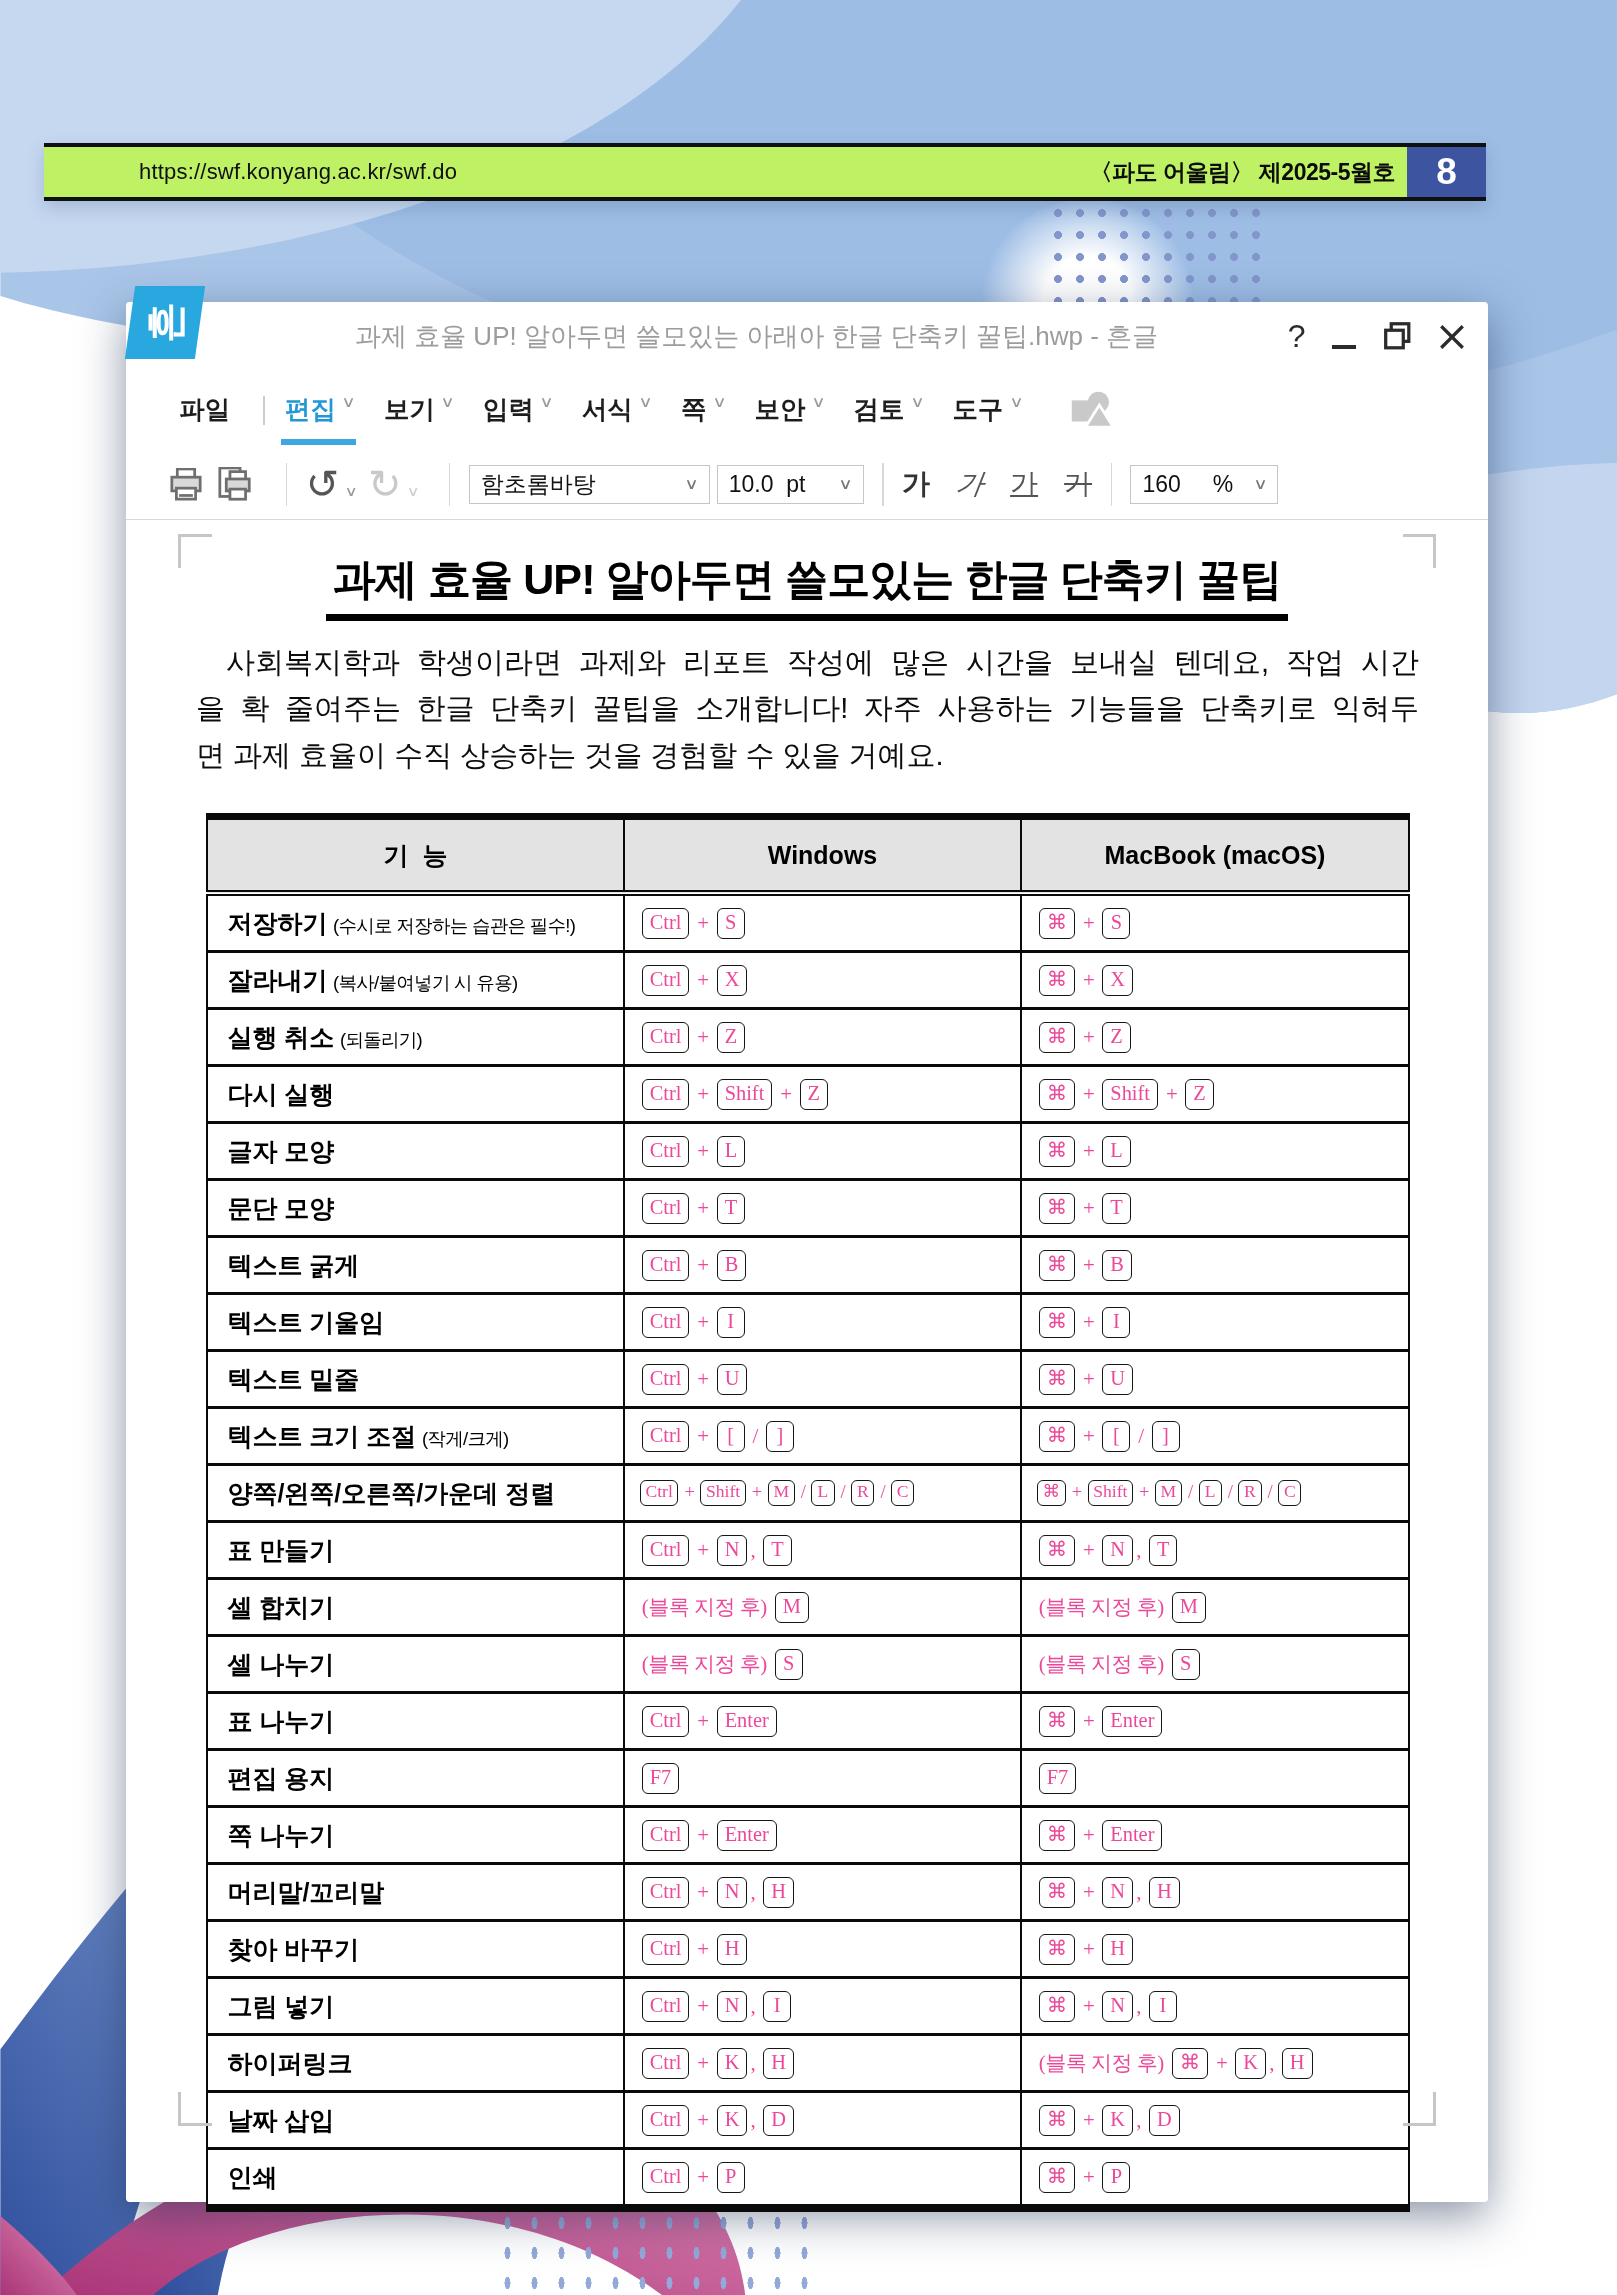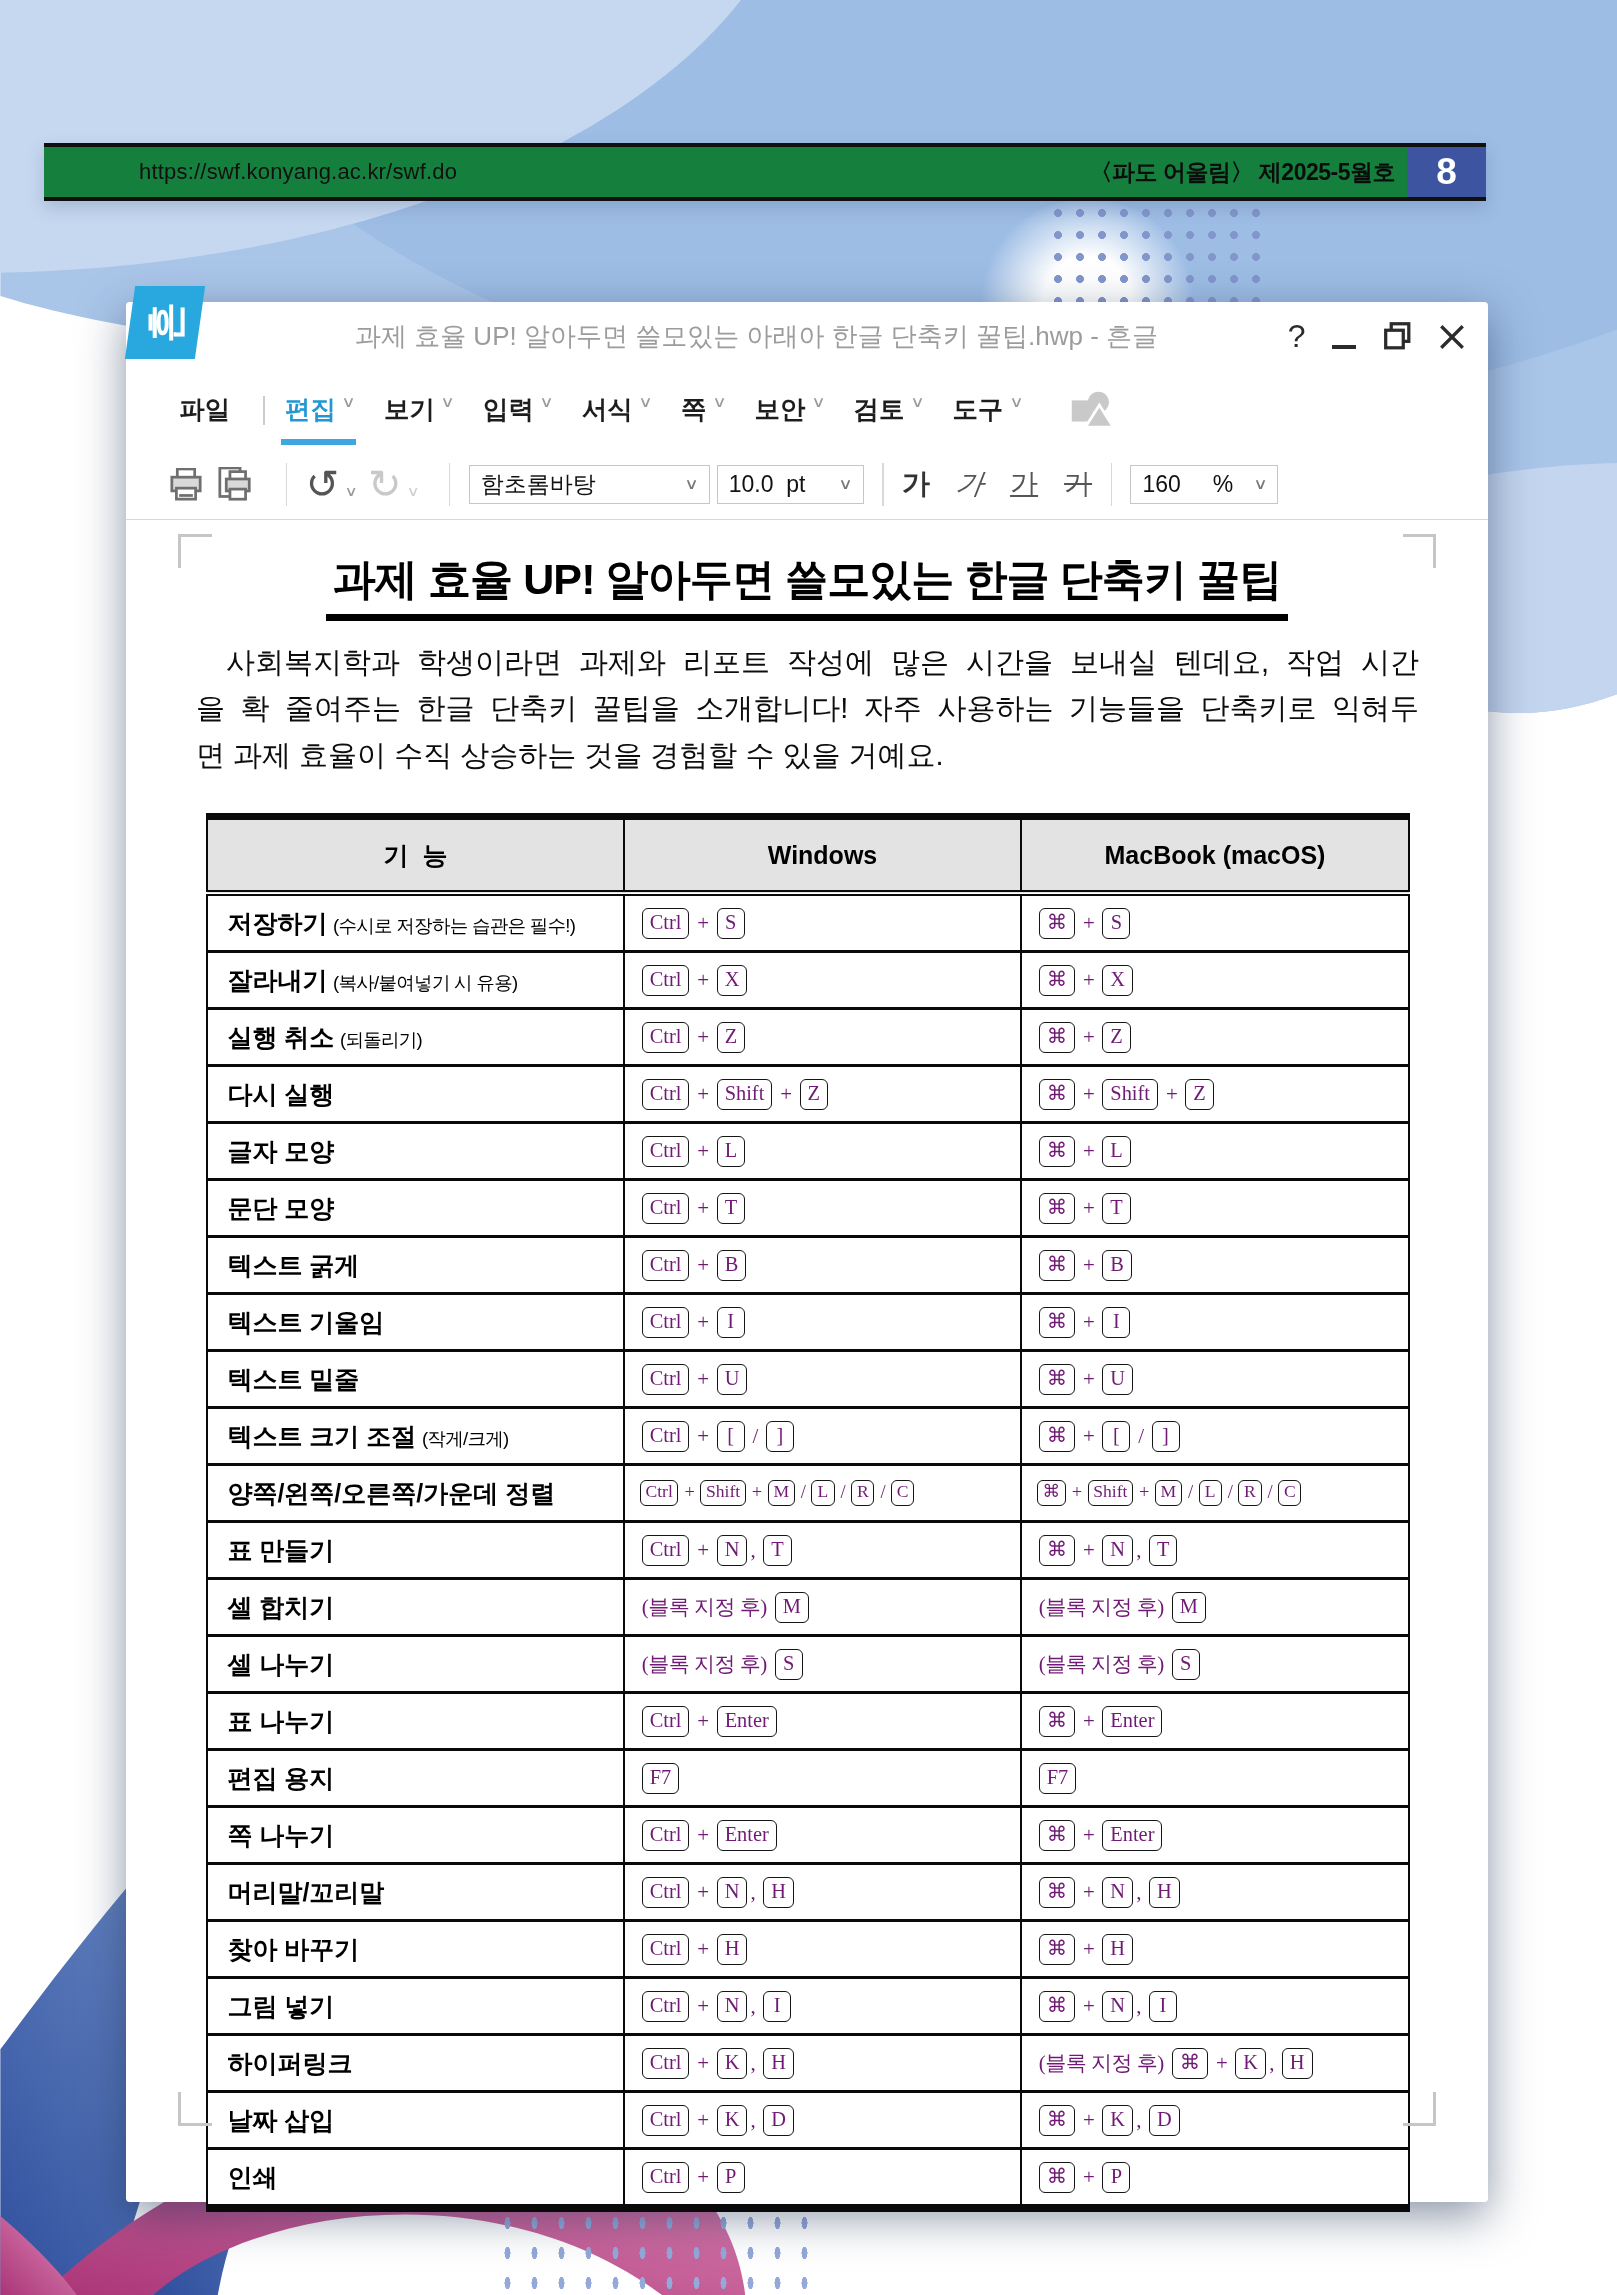--- a/index.html
+++ b/index.html
@@ -12,21 +12,21 @@
     background-image:radial-gradient(circle at 50% 50%, #8296cb 3.7px, rgba(130,150,203,0) 4.2px);
     background-size:22px 22px;}
   .dots-bottom{position:absolute;left:494px;top:2208px;width:329px;height:87px;z-index:1;
     background-image:radial-gradient(4.2px 8.3px at 50% 50%, #94a8da 70%, rgba(148,168,218,0) 74%);
     background-size:27px 30px;}
   .white-blob{position:absolute;left:981px;top:199px;width:213px;height:204px;border-radius:50%;z-index:0;
     background:radial-gradient(circle,#ffffff 30%,rgba(255,255,255,0) 72%);}
 
   
   .page-header{position:absolute;left:44px;top:143px;width:1442px;height:58px;box-sizing:border-box;
-    border-top:4.2px solid #101010;border-bottom:4.2px solid #101010;background:#15803d;display:flex;align-items:center;
+    border-top:4.2px solid #101010;border-bottom:4.2px solid #101010;background:#bef264;display:flex;align-items:center;
     z-index:2;box-shadow:0 6.5px 15.7px rgba(60,80,120,.22);}
   .url{margin-left:95px;font-size:22px;color:#111;letter-spacing:0.2px;}
   .issue{margin-left:auto;font-weight:700;font-size:23px;color:#0c0c0c;margin-right:12px;letter-spacing:-0.5px;}
   .pagebox{width:79px;align-self:stretch;background:#3d55a0;color:#fff;font-weight:700;font-size:37px;
     display:flex;align-items:center;justify-content:center;}
 
   
   .window{position:absolute;left:126px;top:302px;width:1362px;height:1900px;background:#ffffff;z-index:3;
     border-radius:3.7px;box-shadow:0 14px 46px rgba(25,45,80,.5);}
   .titlebar{position:relative;height:69px;}
@@ -84,21 +84,21 @@
   
   table.shortcut{margin:34px 0 0 80px;width:1202px;border-collapse:collapse;table-layout:fixed;
     border-top:7px solid #0a0a0a;border-bottom:8.8px solid #0a0a0a;border-left:2.3px solid #0a0a0a;border-right:2.3px solid #0a0a0a;}
   table.shortcut th{height:68px;background:#e3e3e3;font-size:25px;font-weight:700;color:#000;
     border-bottom:6.5px double #0a0a0a;white-space:pre;}
   table.shortcut td{height:52px;vertical-align:middle;border-top:3.2px solid #0a0a0a;background:#fff;}
   table.shortcut tr:first-child td{border-top:none;}
   .c2,.c3{border-left:2.3px solid #0a0a0a;}
   td.feat{padding-left:19.4px;font-size:25px;font-weight:700;color:#000;white-space:nowrap;}
   td.feat .note{font-size:18.5px;font-weight:400;margin-left:5.6px;letter-spacing:-0.7px;}
-  td.keys{padding-left:16.7px;font-family:"Liberation Serif",serif;font-size:21px;white-space:nowrap;color:#701a75;}
+  td.keys{padding-left:16.7px;font-family:"Liberation Serif",serif;font-size:21px;white-space:nowrap;color:#ec4899;}
   .key{display:inline-block;border:1.4px solid #151515;border-radius:6px;padding:0.5px 7px 2.8px;margin:0 3.2px;
     font-family:"Liberation Serif",serif;font-size:20.4px;line-height:1.25;background:#fff;text-align:center;
     min-width:12px;vertical-align:middle;}
   td.keys .key:first-child{margin-left:0;}
   .ktext{vertical-align:middle;letter-spacing:-0.5px;}
   td.keys.tight{font-size:18.5px;padding-left:13px;}
   td.keys.tight .key{padding:0 4.6px 1.9px;margin:0 1.9px;font-size:17.6px;}
 </style>
 </head>
 <body>

